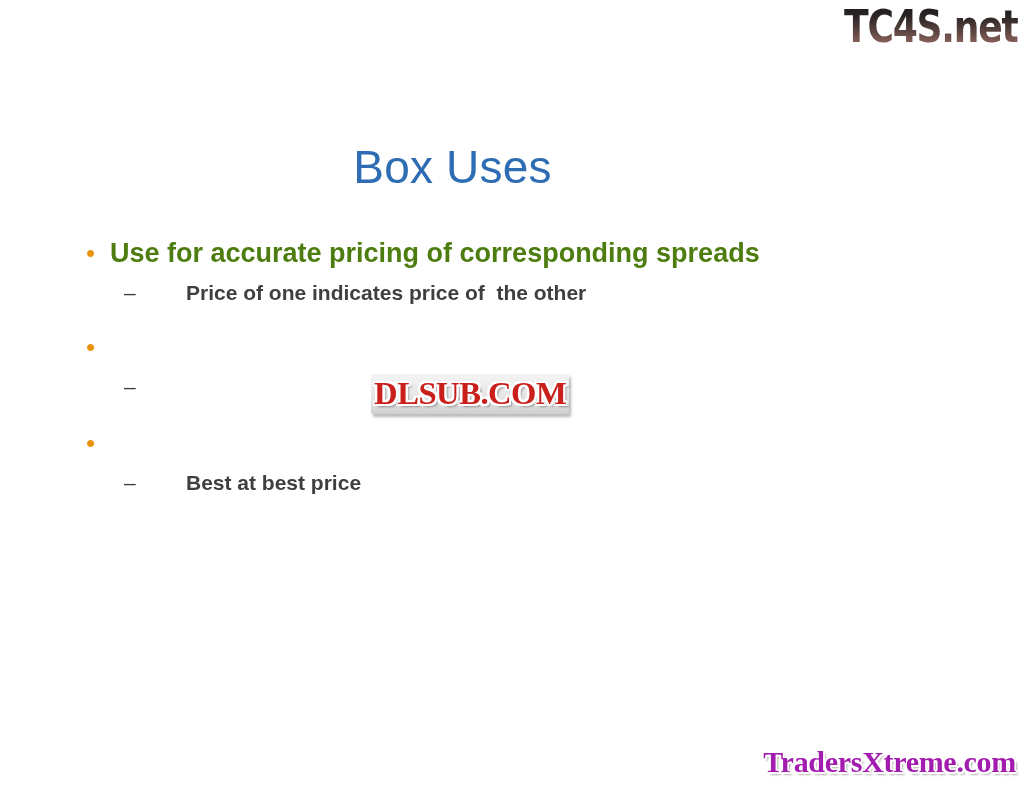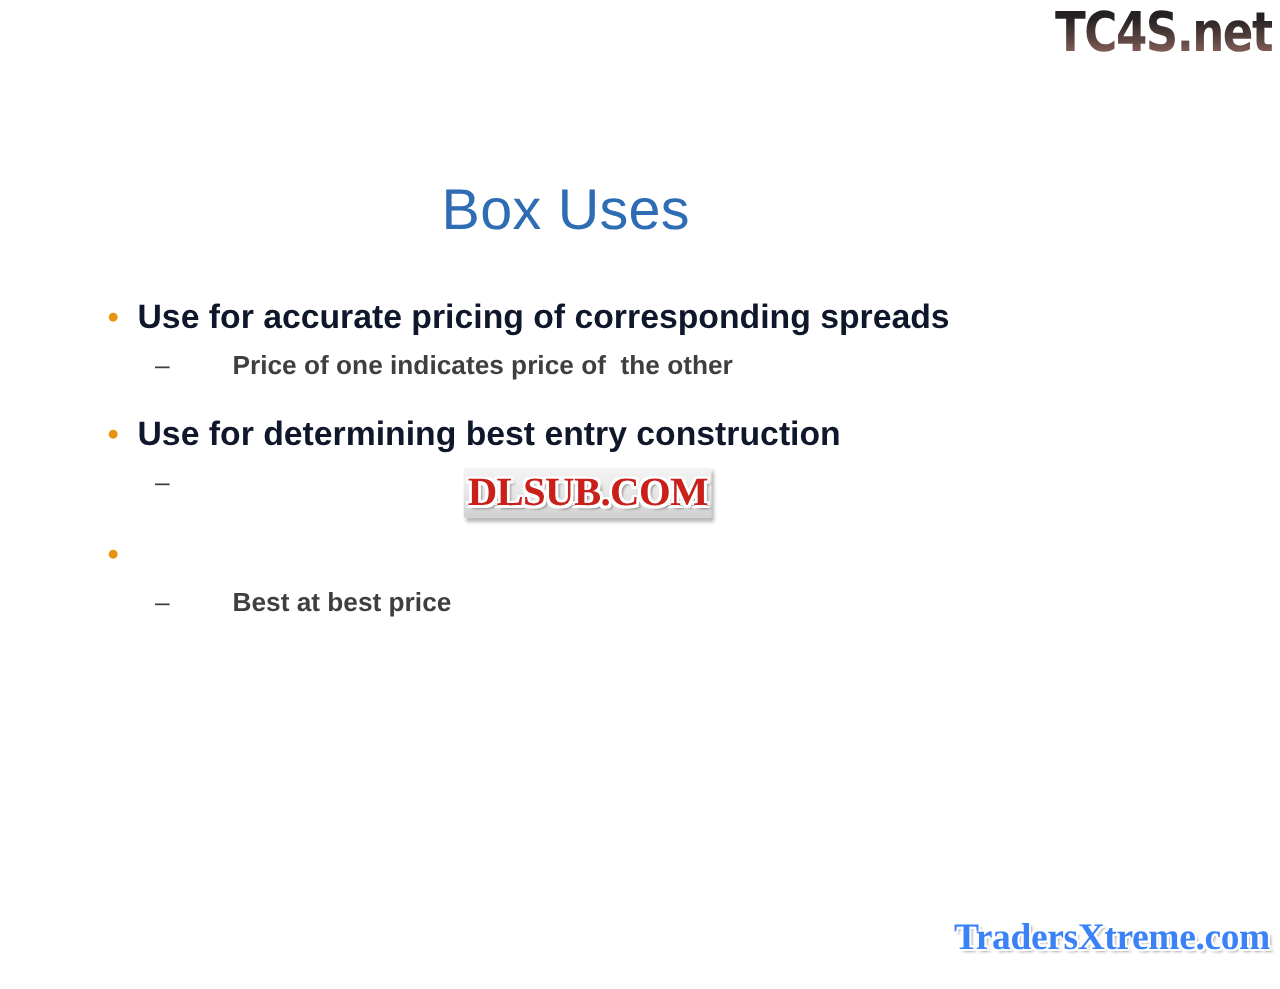--- a/index.html
+++ b/index.html
@@ -86,21 +86,21 @@
     line-height: 42px;
     text-align: left;
     padding-left: 2px;
     box-sizing: border-box;
   }
   .lvl1 .btext {
     font-family: "Liberation Sans", sans-serif;
     font-weight: bold;
     font-size: 27px;
     line-height: 42px;
-    color: #0f172a;
+    color: #4d7c0f;
     white-space: pre;
   }
 
   
   .lvl2 {
     margin-left: 40px;
     margin-bottom: 6px;
   }
   .lvl2 .marker {
     width: 28px;
@@ -154,27 +154,27 @@
       -2px  0px 0 #ffffff,
        2px  0px 0 #ffffff,
        3px  3px 2px rgba(80,80,80,0.55);
     white-space: nowrap;
   }
 
   
   .wm-traders {
     position: absolute;
     right: 8px;
-    bottom: 22px;
+    bottom: 10px;
     font-family: "Liberation Serif", serif;
     font-weight: bold;
     font-size: 30px;
     line-height: 38px;
     letter-spacing: -0.3px;
-    color: #3b82f6;
+    color: #a21caf;
     white-space: nowrap;
     user-select: none;
     text-shadow:
       -1.5px -1.5px 0 #ffffff,
        1.5px -1.5px 0 #ffffff,
       -1.5px  1.5px 0 #ffffff,
        1.5px  1.5px 0 #ffffff,
        0px -1.5px 0 #ffffff,
        0px  1.5px 0 #ffffff,
       -1.5px  0px 0 #ffffff,
@@ -200,21 +200,20 @@
 
     <div class="bullet-row lvl2">
       <span class="marker">–</span>
       <span class="btext">Price of one indicates price of  the other</span>
     </div>
 
     <div class="spacer-1"></div>
 
     <div class="bullet-row lvl1">
       <span class="marker">•</span>
-      <span class="btext">Use for determining best entry construction</span>
     </div>
 
     <div class="bullet-row lvl2">
       <span class="marker">–</span>
     </div>
 
     <div class="spacer-2"></div>
 
     <div class="bullet-row lvl1">
       <span class="marker">•</span>

